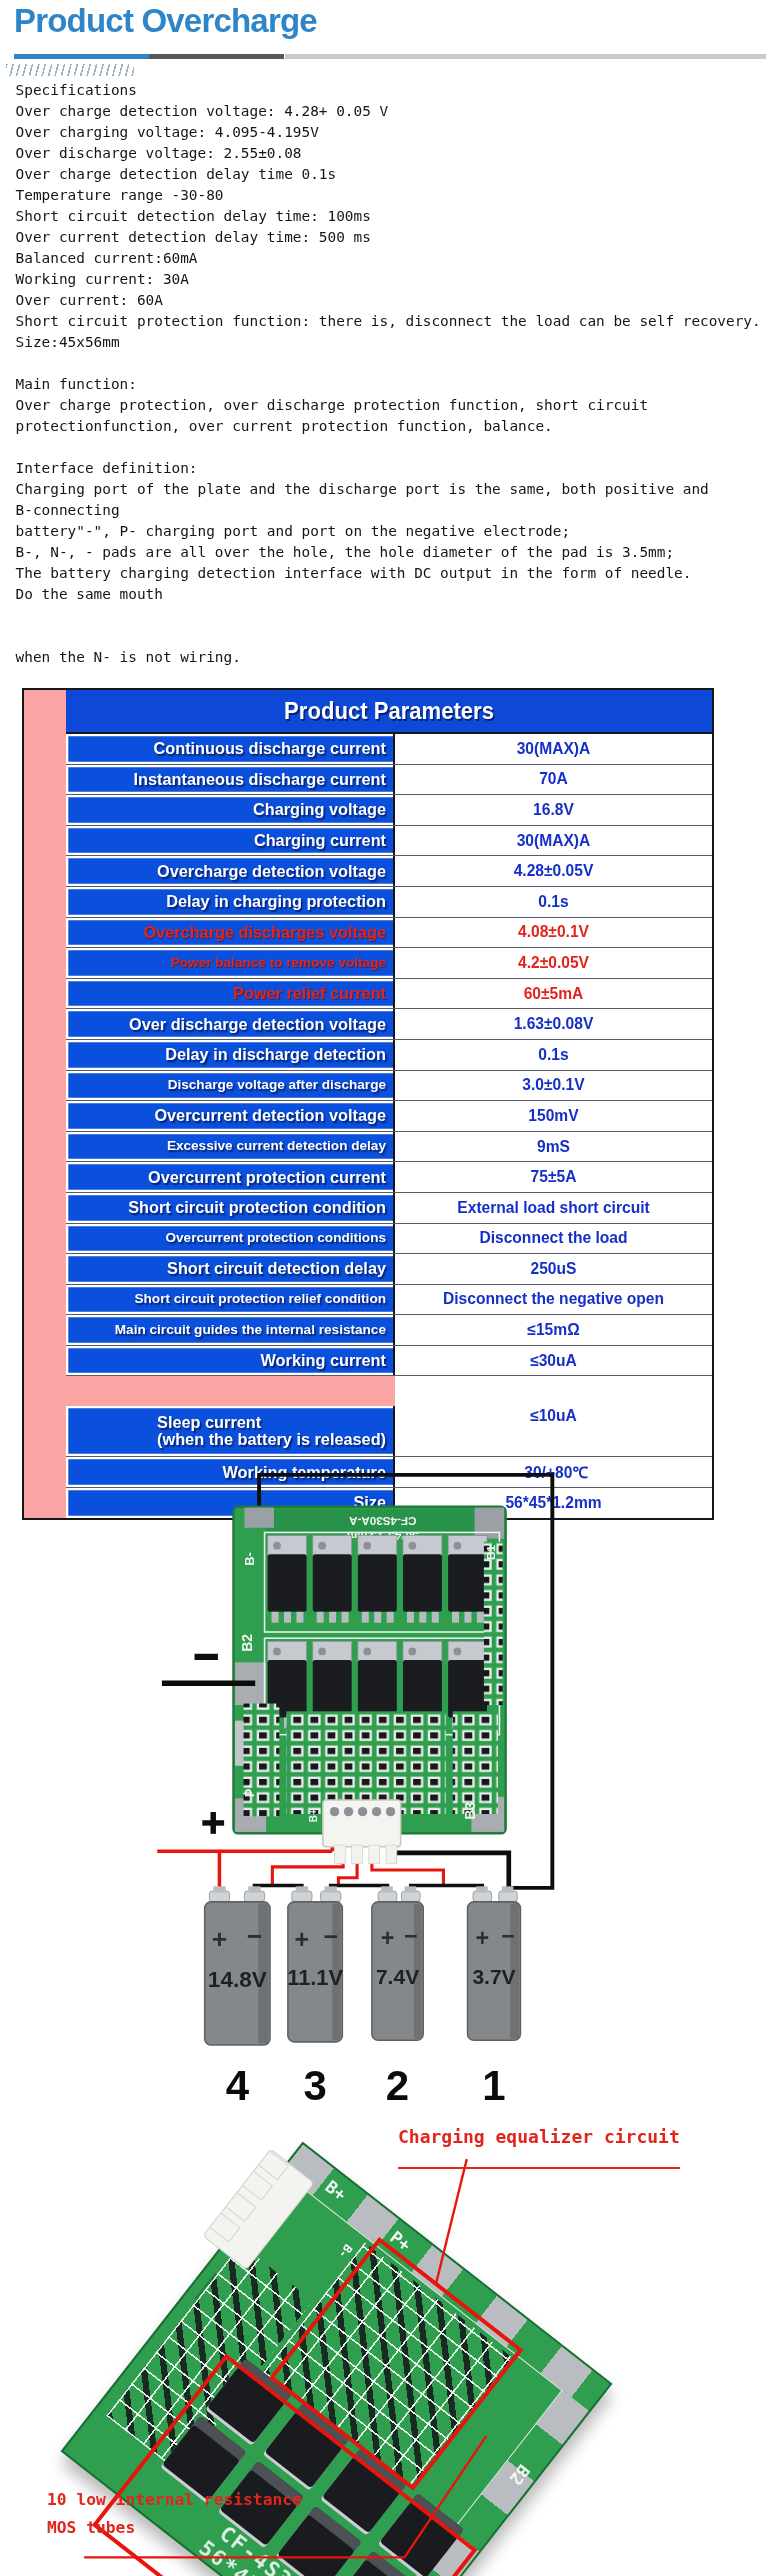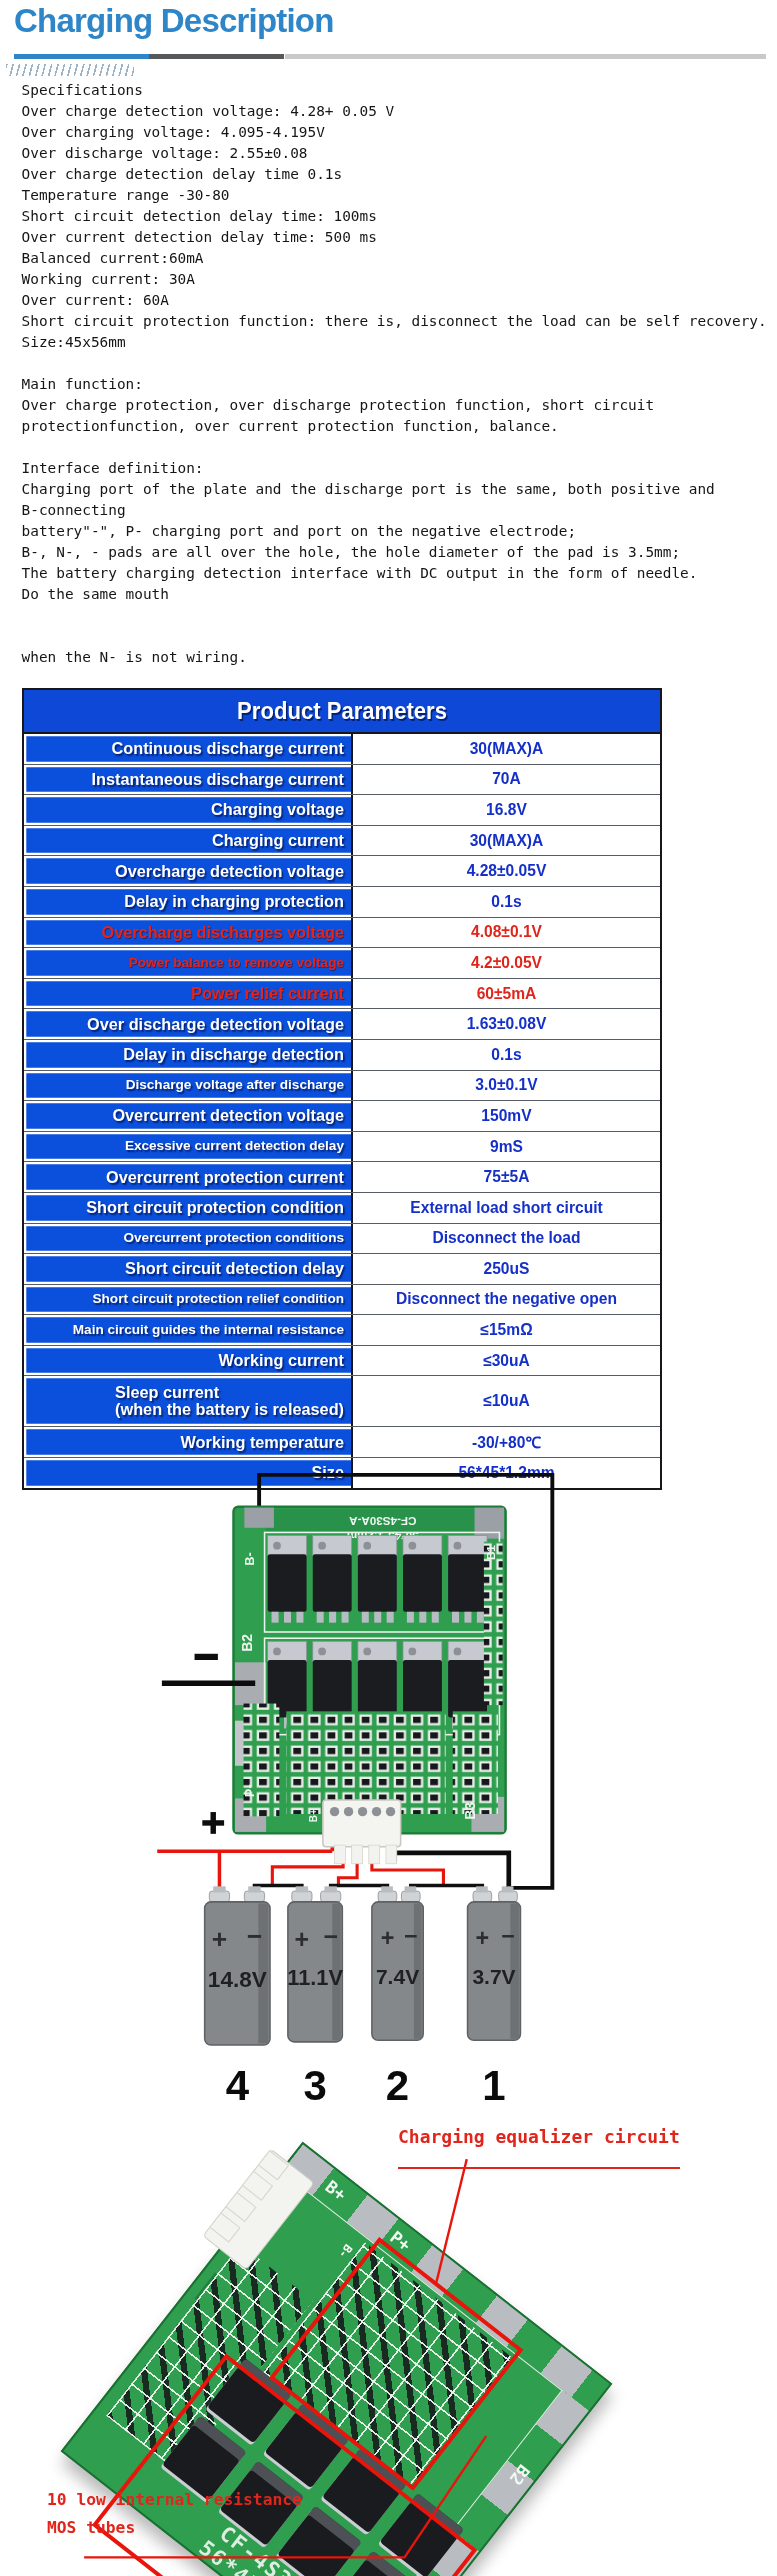--- a/index.html
+++ b/index.html
@@ -12,42 +12,42 @@
   .rule{position:absolute;top:54px;height:5.4px;}
   #rule-blue{left:14px;width:135px;background:var(--c-accent,#2e86c8);}
   #rule-dark{left:149px;width:135px;background:var(--c-rule_dark,#57585a);}
   #rule-light{left:285px;width:481px;background:var(--c-rule_light,#c9c9c9);}
   #hatch{position:absolute;left:6.2px;top:64px;width:128px;height:11.7px;
          background:repeating-linear-gradient(105deg,#9db3c6 0 1.6px,transparent 1.6px 6.2px);}
 
   
   #specs{position:absolute;left:15.6px;top:80px;width:753px;
          font-family:"DejaVu Sans Mono",monospace;font-size:14.4px;line-height:21px;
-         color:#151515;white-space:pre-line;margin-left:6px;}
+         color:#151515;white-space:pre-line;}
 
   
-  #ptable{position:absolute;left:22px;top:688px;width:640px;border:2.3px solid #15171b;
-          background:#fca5a5;box-sizing:border-box;}
+  #ptable{position:absolute;left:22px;top:688px;width:692px;border:2.3px solid #15171b;
+          background:#fca5a5;box-sizing:border-box;padding-left:42px;}
   #ptable-head{height:42px;background:var(--c-header_blue,#0d49d6);color:#fff;
                display:flex;align-items:center;justify-content:center;
                border-bottom:2.3px solid #15171b;}
   #ptable-head span{font-size:24px;font-weight:bold;transform:scaleX(.92);
                     text-shadow:1.6px 1.6px 0 rgba(0,0,40,.55);}
   .p-row{display:flex;align-items:stretch;border-top:1.6px solid #565b66;}
   .p-row:first-child{border-top:none;}
   .p-label{width:329px;box-sizing:border-box;background:var(--c-table_blue,#0b50dc);
            color:#fff;font-weight:bold;font-size:16.3px;line-height:1.05;
            display:flex;align-items:center;justify-content:flex-end;text-align:left;
            padding:4.7px 7px 4.7px 3.1px;min-height:29.6px;border-right:2.3px solid #14161c;
            box-shadow:inset 0 2.3px 0 #fff,inset 0 -2.3px 0 #fff,inset 2.3px 0 0 #fff;
            text-shadow:1.6px 1.6px 1.6px rgba(0,0,40,.6);white-space:pre-line;}
   .p-value{flex:1;display:flex;align-items:center;justify-content:center;
            color:var(--c-value_blue,#1530c8);font-weight:bold;font-size:15.6px;background:#fff;}
   .p-row.small .p-label{font-size:13.6px;}
-  .p-row.tall .p-label{min-height:50px;}
+  .p-row.tall .p-label{min-height:50px;margin-top:30px;}
   .p-row.red .p-label{color:var(--c-red,#e1251b);text-shadow:0.8px 0.8px 0.8px rgba(70,0,0,.55);}
   .p-row.red .p-value{color:var(--c-red,#e1251b);}
 
   
   #diagram1{position:absolute;left:101px;top:1464px;}
   #diagram1 text{font-family:"Liberation Sans",sans-serif;}
   .silk{font-family:"DejaVu Sans Mono",monospace;fill:#eef6ef;font-weight:bold;}
 
   
   #diagram2{position:absolute;left:0;top:2100px;width:778px;height:476px;overflow:hidden;}
@@ -81,21 +81,21 @@
   .annot{position:absolute;color:var(--c-red,#e1251b);
          font-family:"DejaVu Sans Mono",monospace;font-weight:bold;}
   #annot-top{left:398px;top:26.4px;font-size:18px;border-bottom:2.3px solid var(--c-red,#e1251b);
              padding-bottom:20px;}
   #annot-bottom{left:47px;top:386px;font-size:16.3px;line-height:28px;white-space:pre-line;}
   #d2-lines{position:absolute;left:0;top:0;}
 </style>
 </head>
 <body>
 
-<div id="page-title">Charging Description</div>
+<div id="page-title">Product Overcharge</div>
 <div class="rule" id="rule-blue"></div>
 <div class="rule" id="rule-dark"></div>
 <div class="rule" id="rule-light"></div>
 <div id="hatch"></div>
 
 <div id="specs">Specifications
 Over charge detection voltage: 4.28+ 0.05 V
 Over charging voltage: 4.095-4.195V
 Over discharge voltage: 2.55±0.08
 Over charge detection delay time 0.1s

